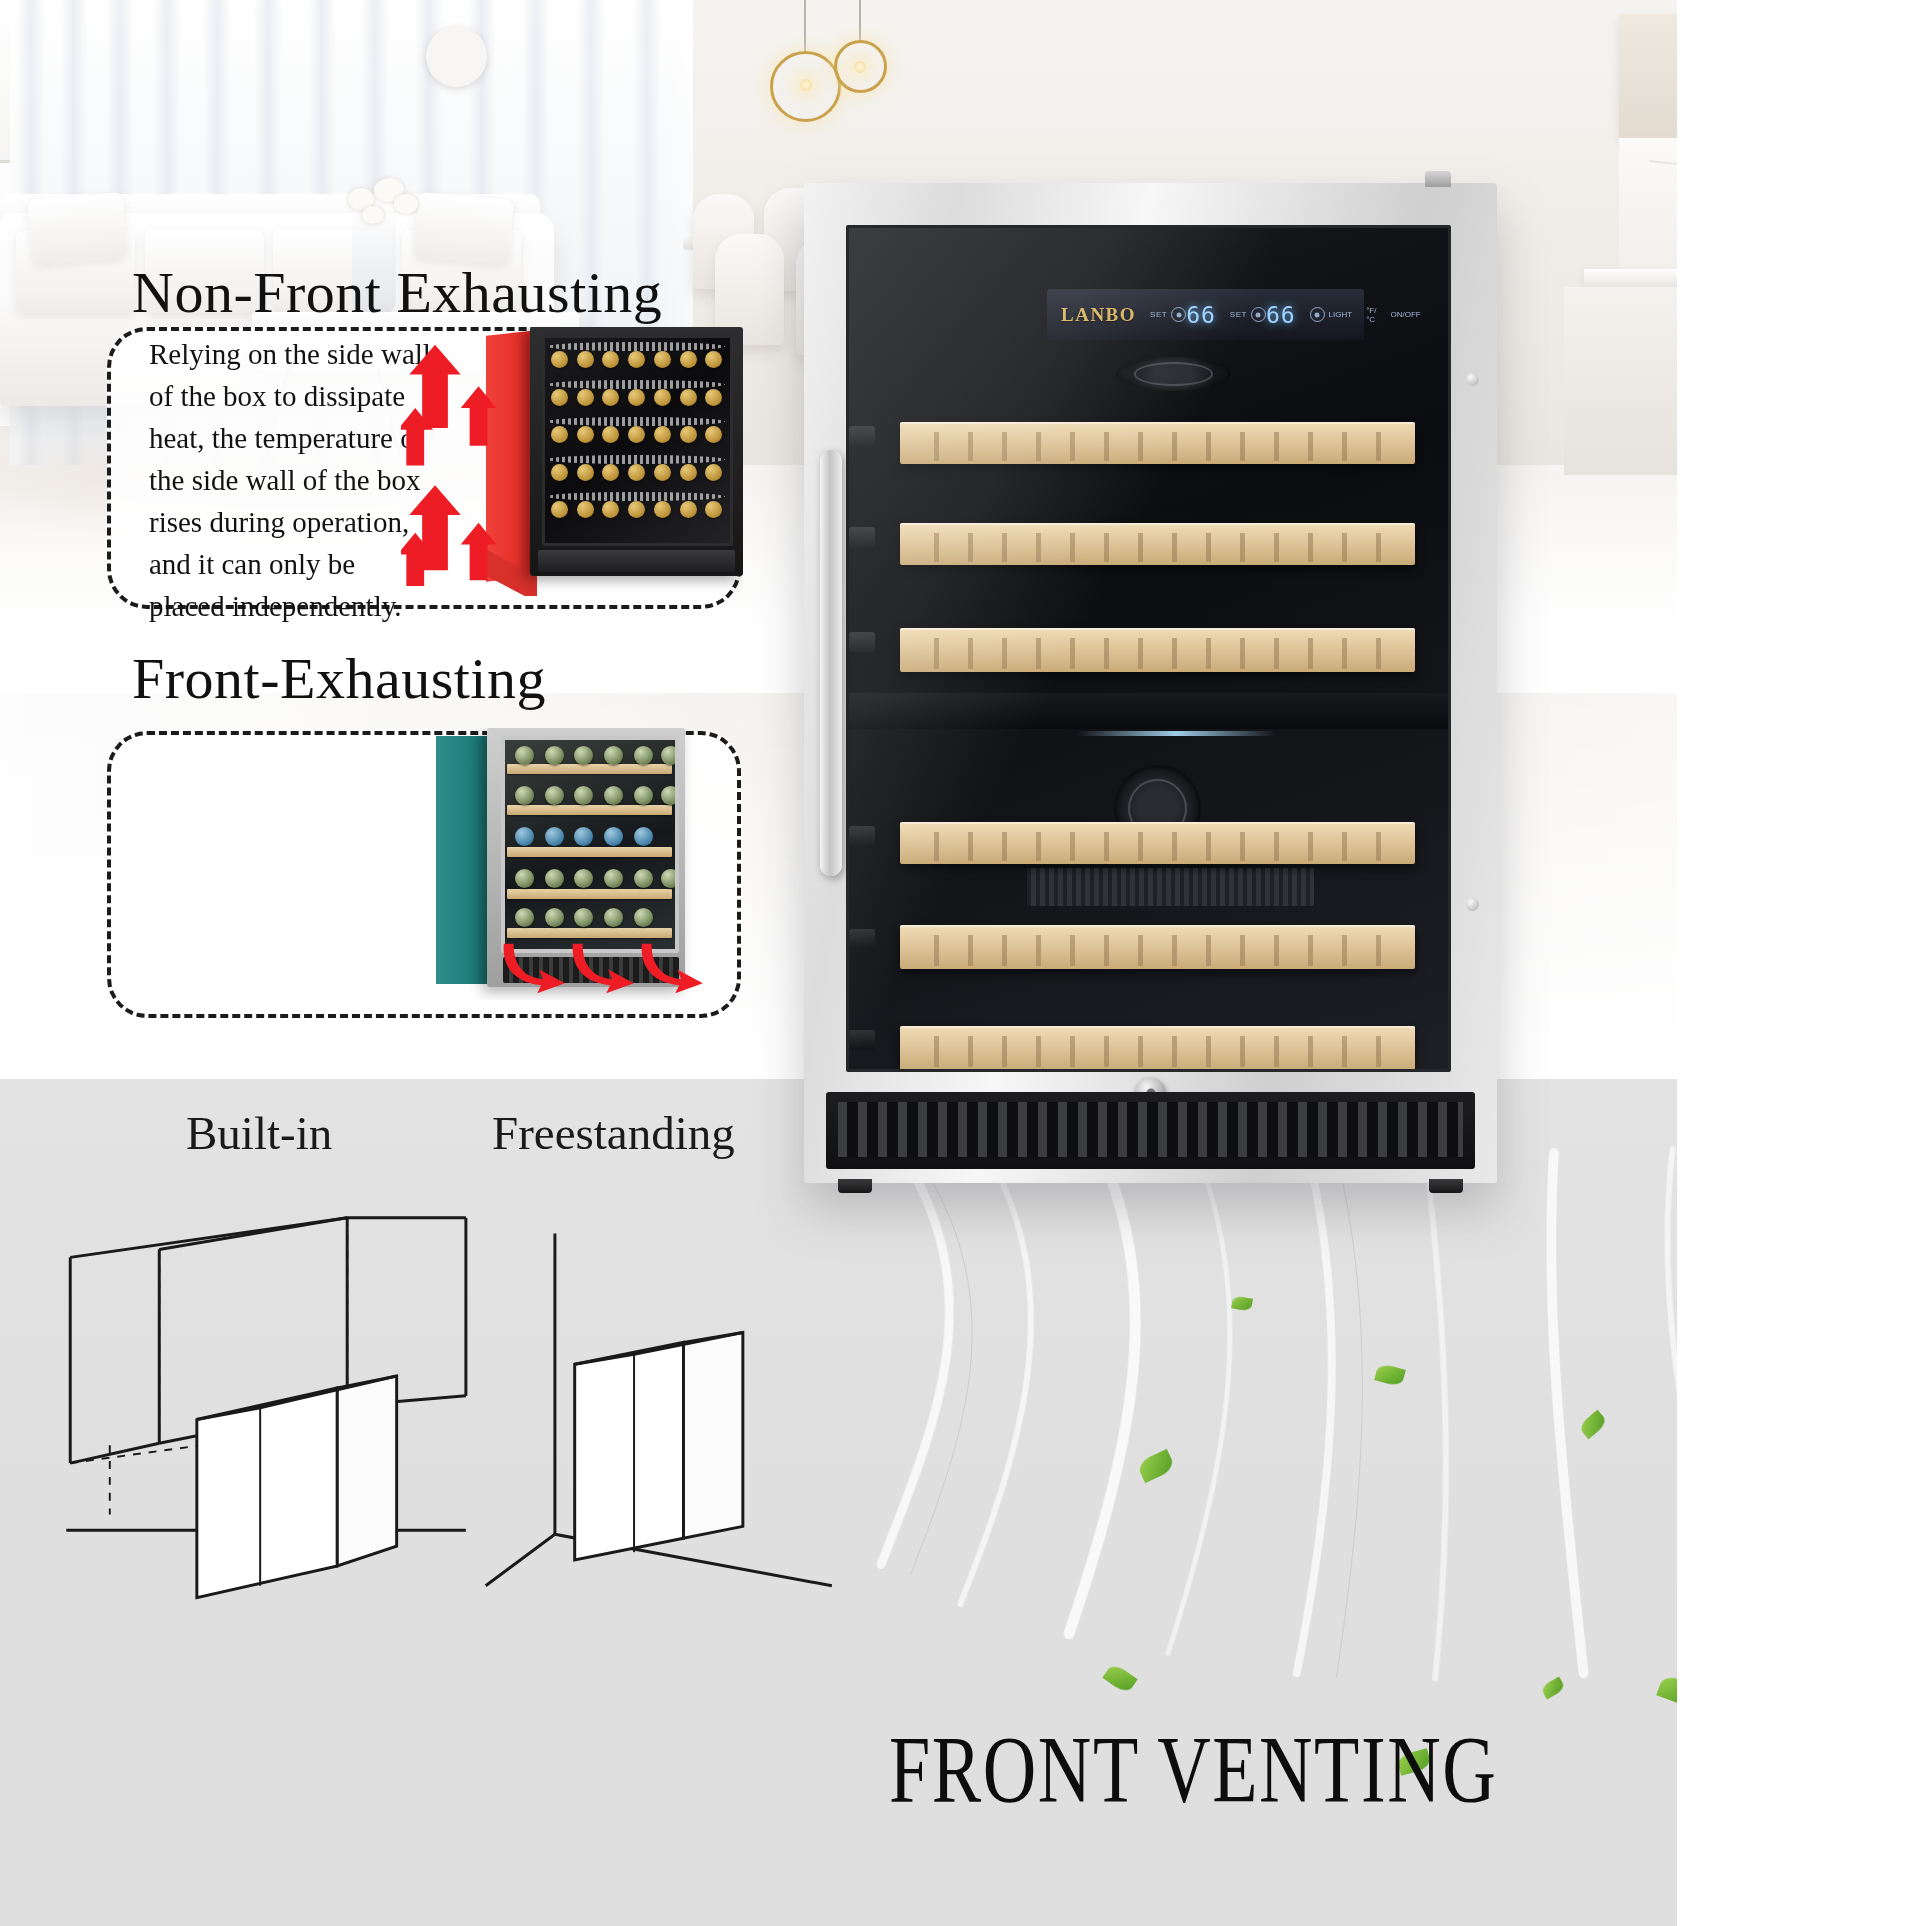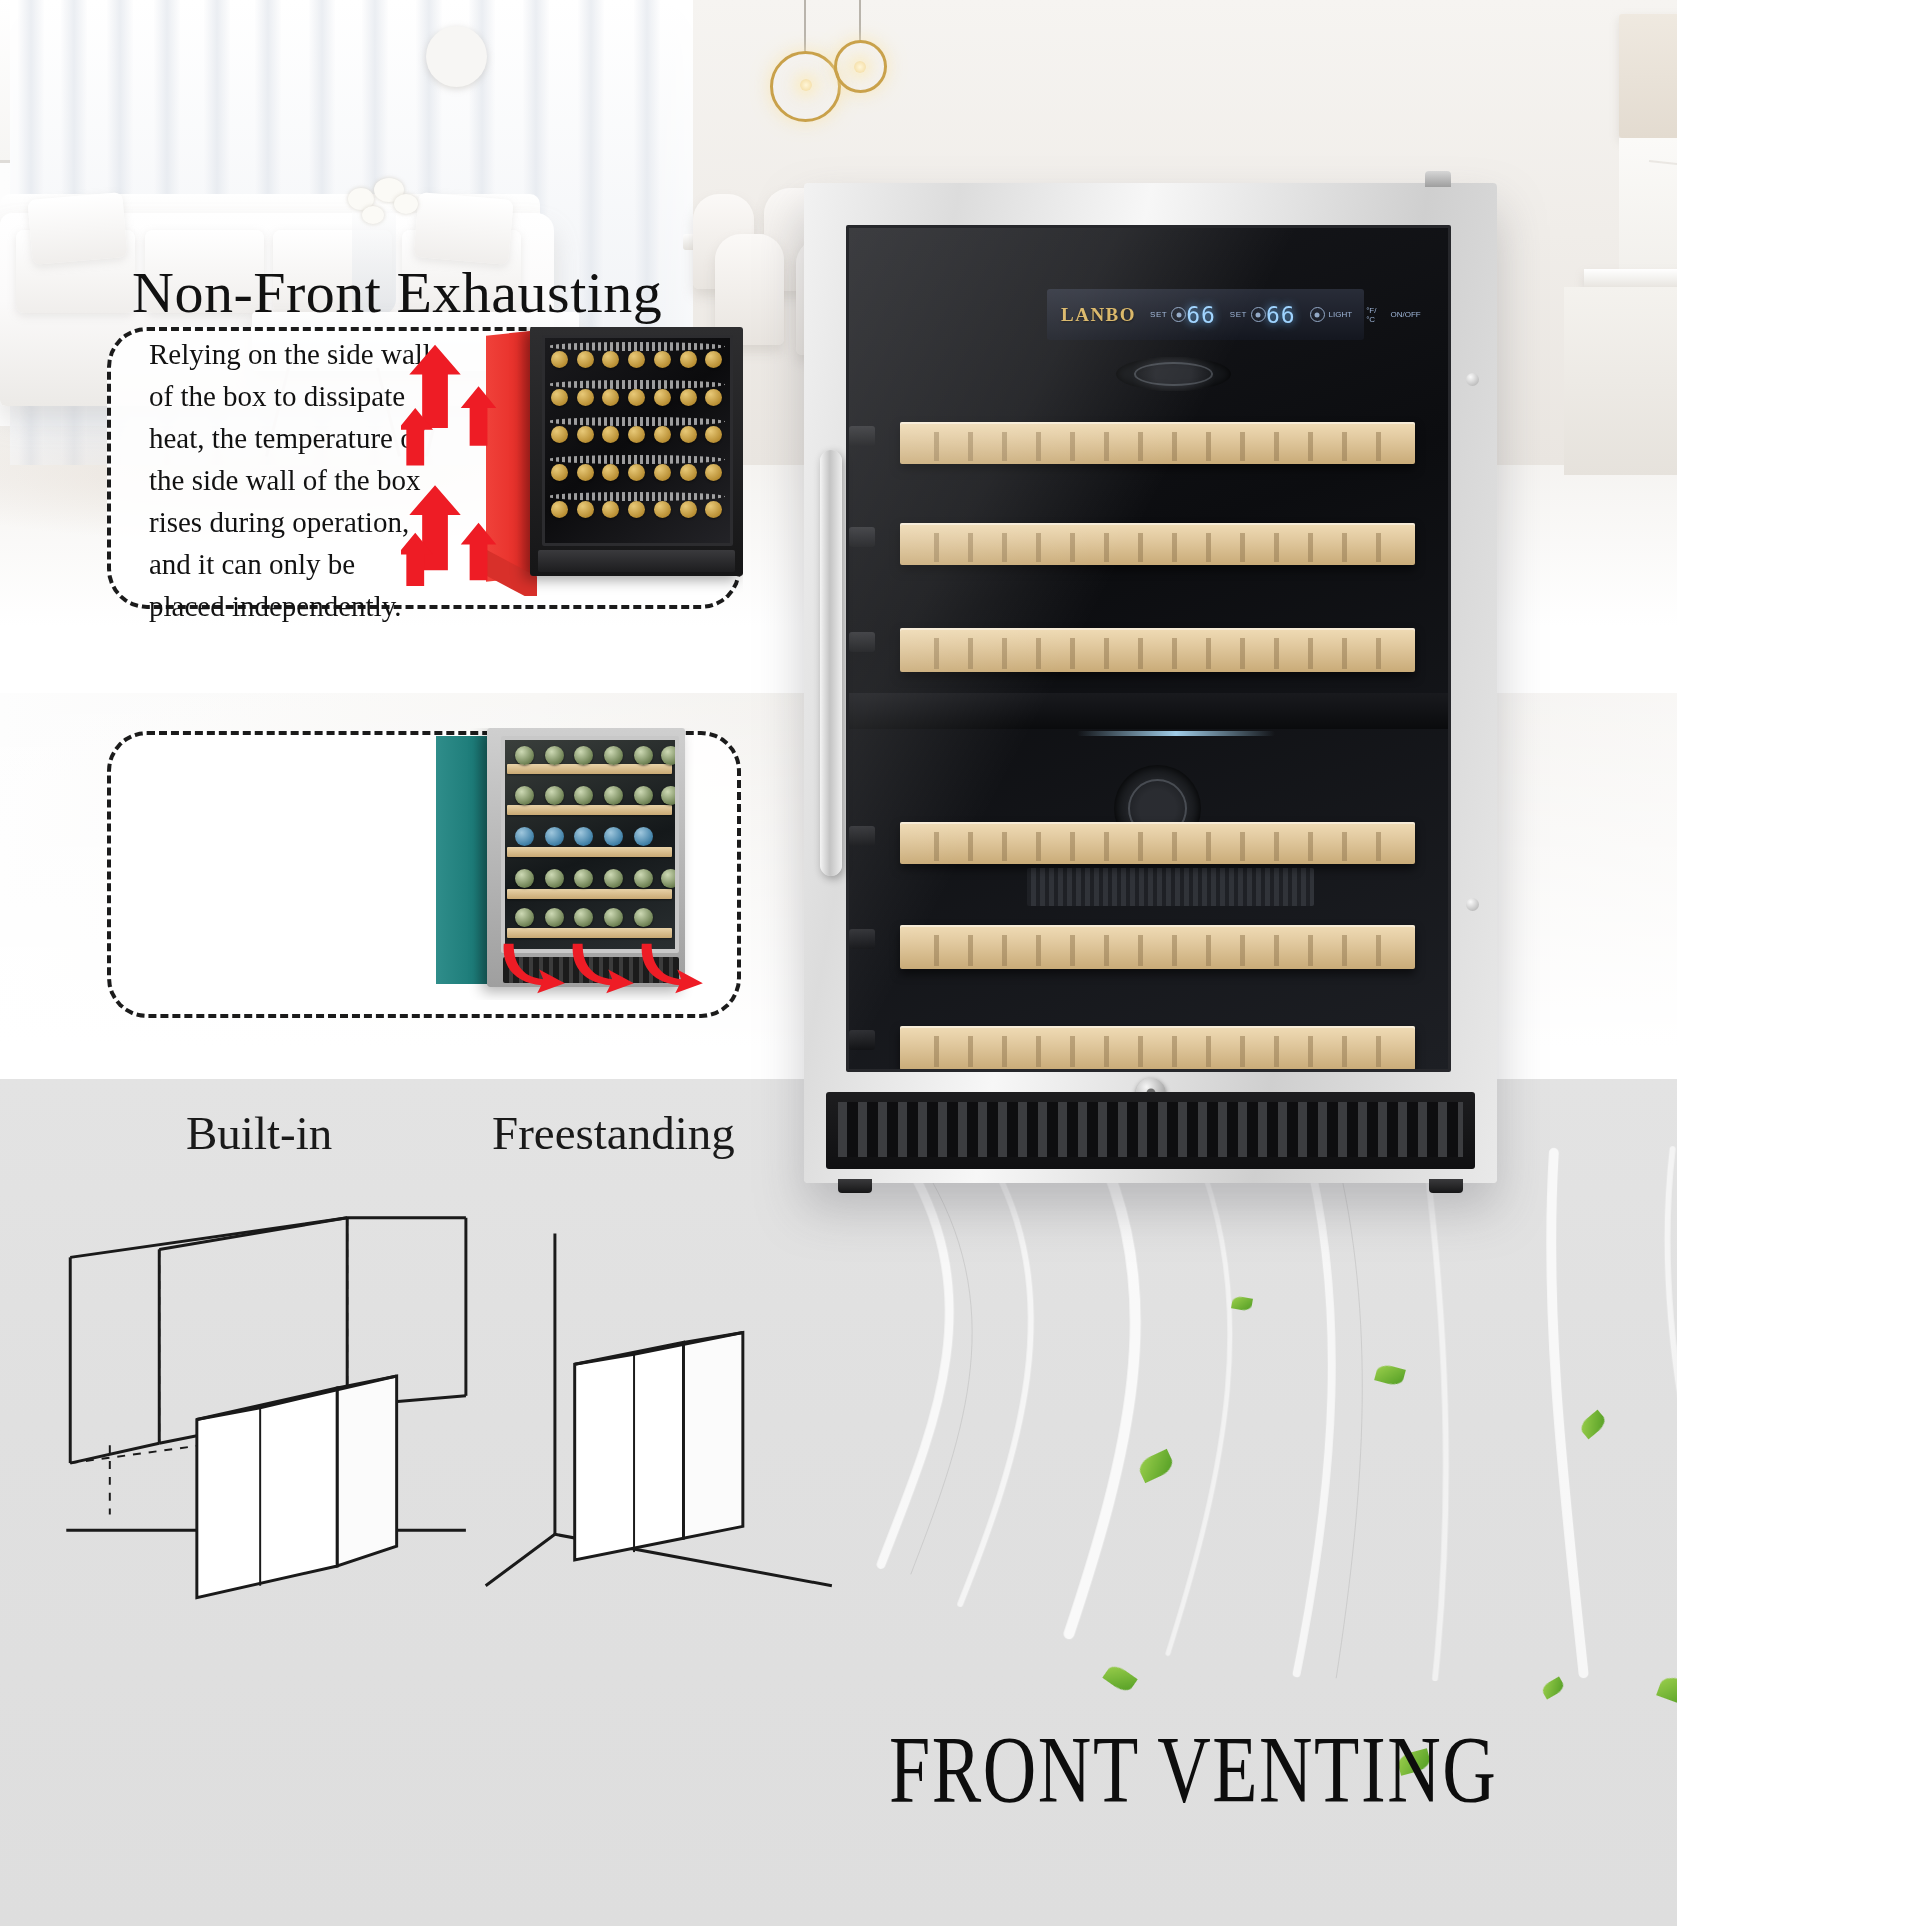--- a/index.html
+++ b/index.html
@@ -404,20 +404,21 @@
         <polygon points="34,18 60,48 47,48 47,102 21,102 21,48 8,48"></polygon>
         <polygon points="78,60 96,82 87,82 87,120 69,120 69,82 60,82"></polygon>
         <polygon points="14,82 32,104 23,104 23,140 5,140 5,104 -4,104"></polygon>
         <polygon points="34,160 60,190 47,190 47,246 21,246 21,190 8,190"></polygon>
         <polygon points="78,198 96,220 87,220 87,256 69,256 69,220 60,220"></polygon>
         <polygon points="14,208 32,230 23,230 23,262 5,262 5,230 -4,230"></polygon>
       </g>
     </svg>
   </div>
 
+  <div class="heading" id="h-front">Front-Exhausting</div>
 
   <div class="callout" id="box-front"></div>
 
   <div class="thumb" id="thumb-teal">
     <div class="teal-wall"></div>
     <div class="teal-cooler">
       <div class="teal-glass">
         <div class="wood-shelf" style="top:24px;"></div>
         <div class="gbottle" style="left:10px; top:6px;"></div>
         <div class="gbottle" style="left:40px; top:6px;"></div>

